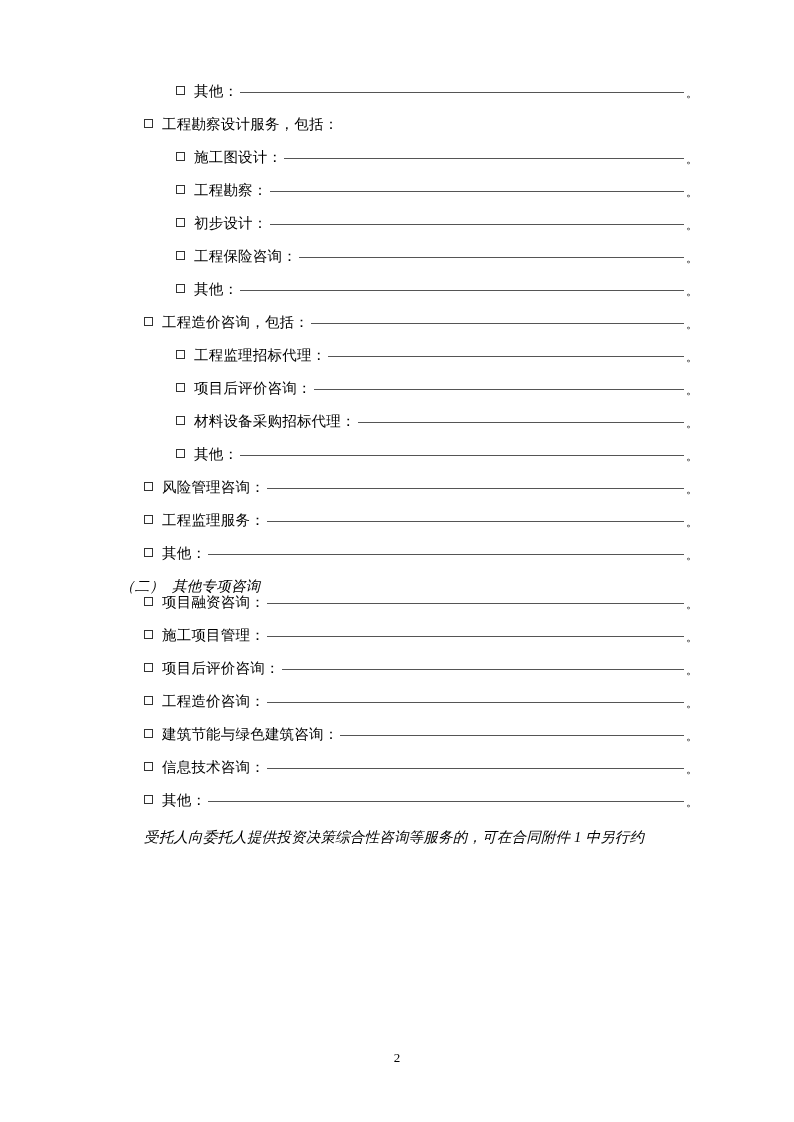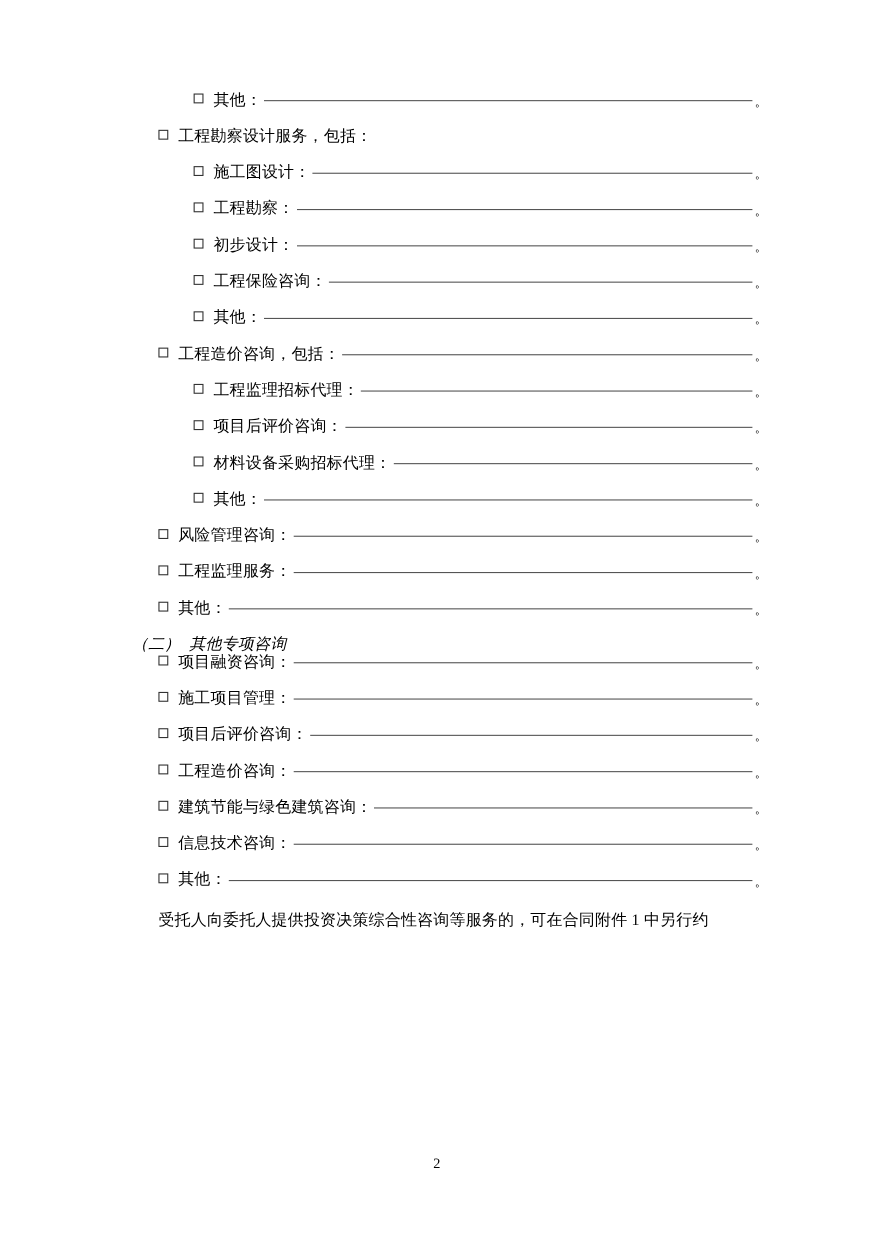--- a/index.html
+++ b/index.html
@@ -80,20 +80,21 @@
     white-space: nowrap;
     font-style: italic;
   }
   .section-head .sec-num { margin-right: 8px; }
   .paragraph {
     font-size: 14.5px;
     line-height: 1.6;
     padding-left: 48px;
     margin-top: 12px;
     letter-spacing: 0.2px;
+    font-style: italic;
   }
   .page-number {
     position: absolute;
     left: 0;
     right: 0;
     bottom: 56px;
     text-align: center;
     font-size: 13px;
     font-family: "Liberation Serif", "DejaVu Serif", serif;
   }

